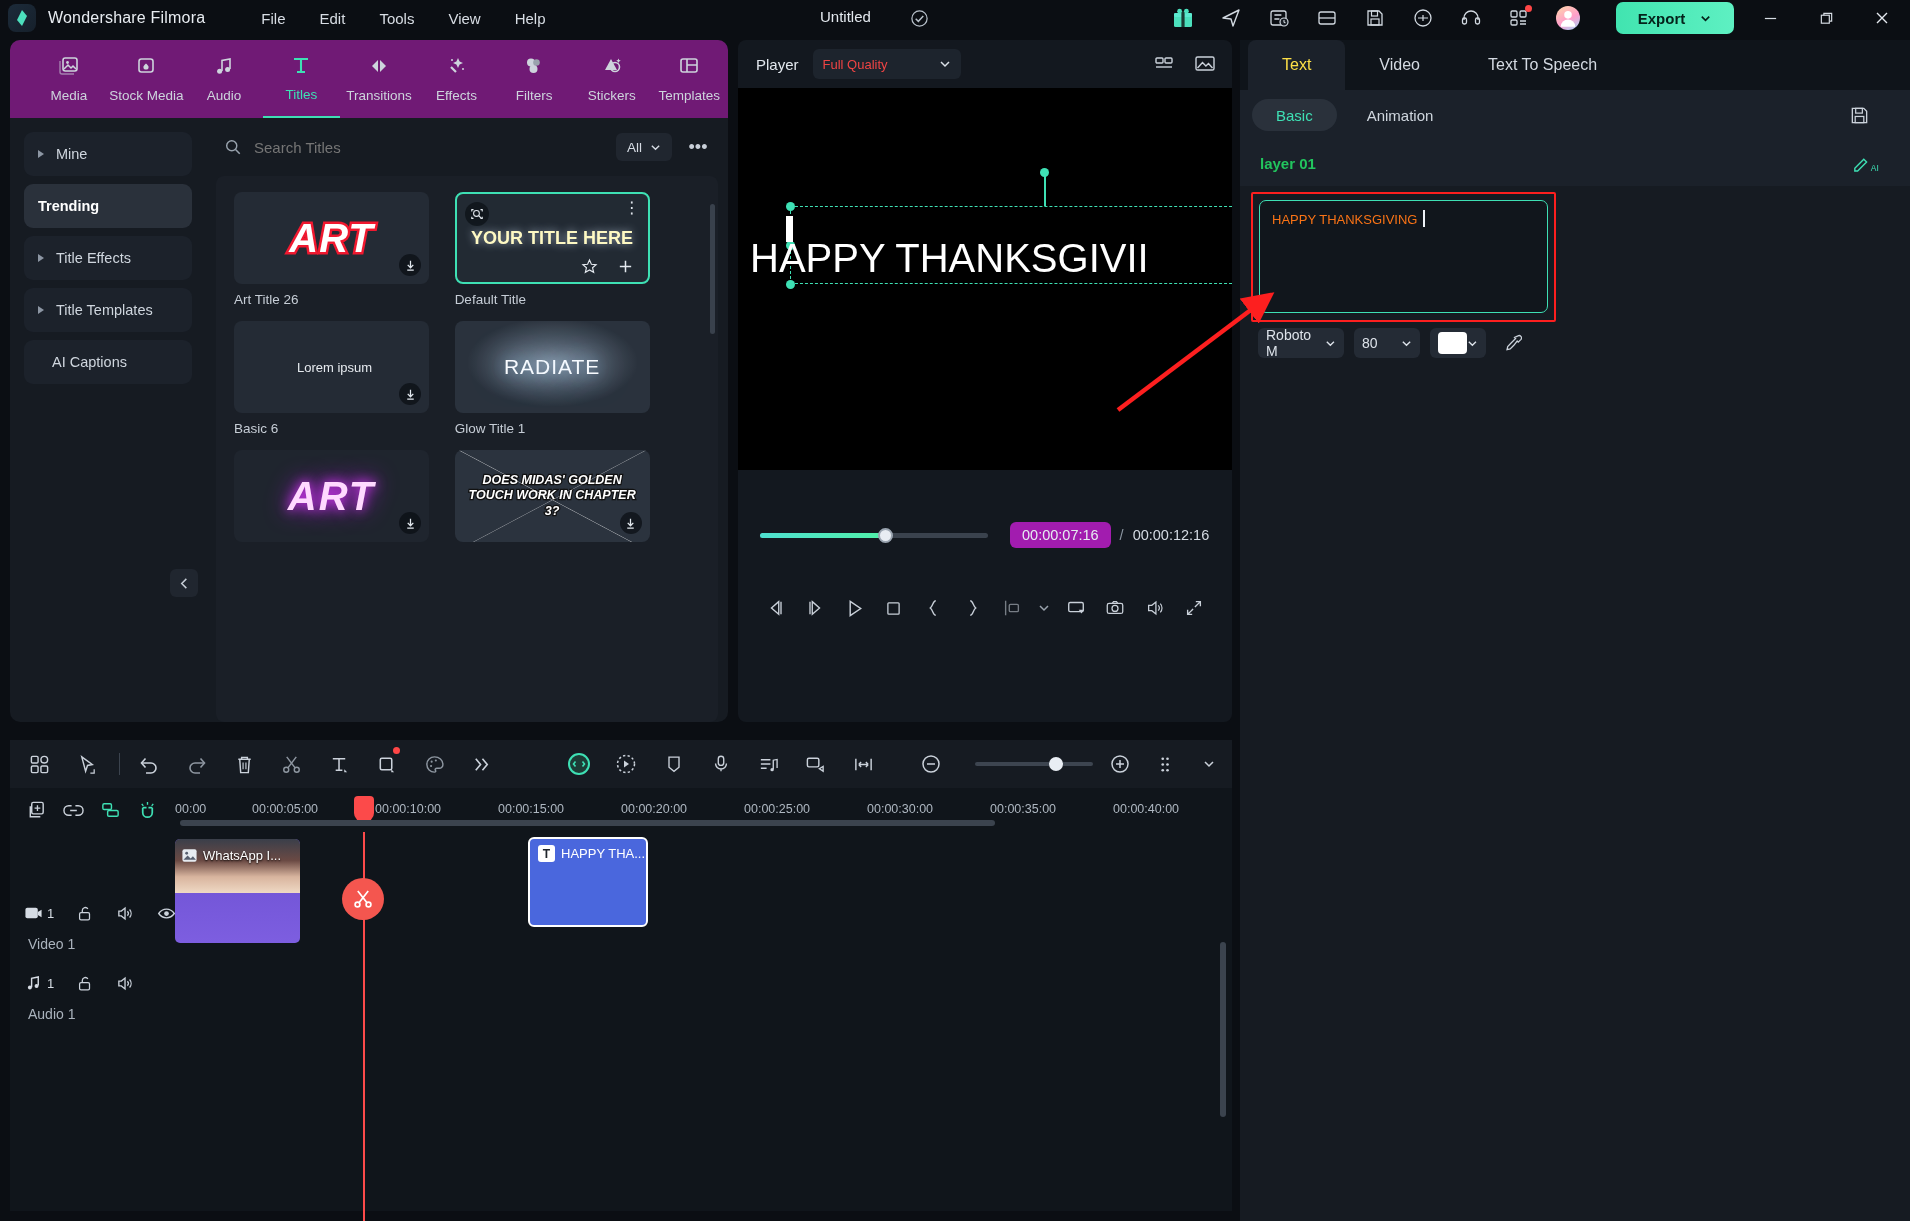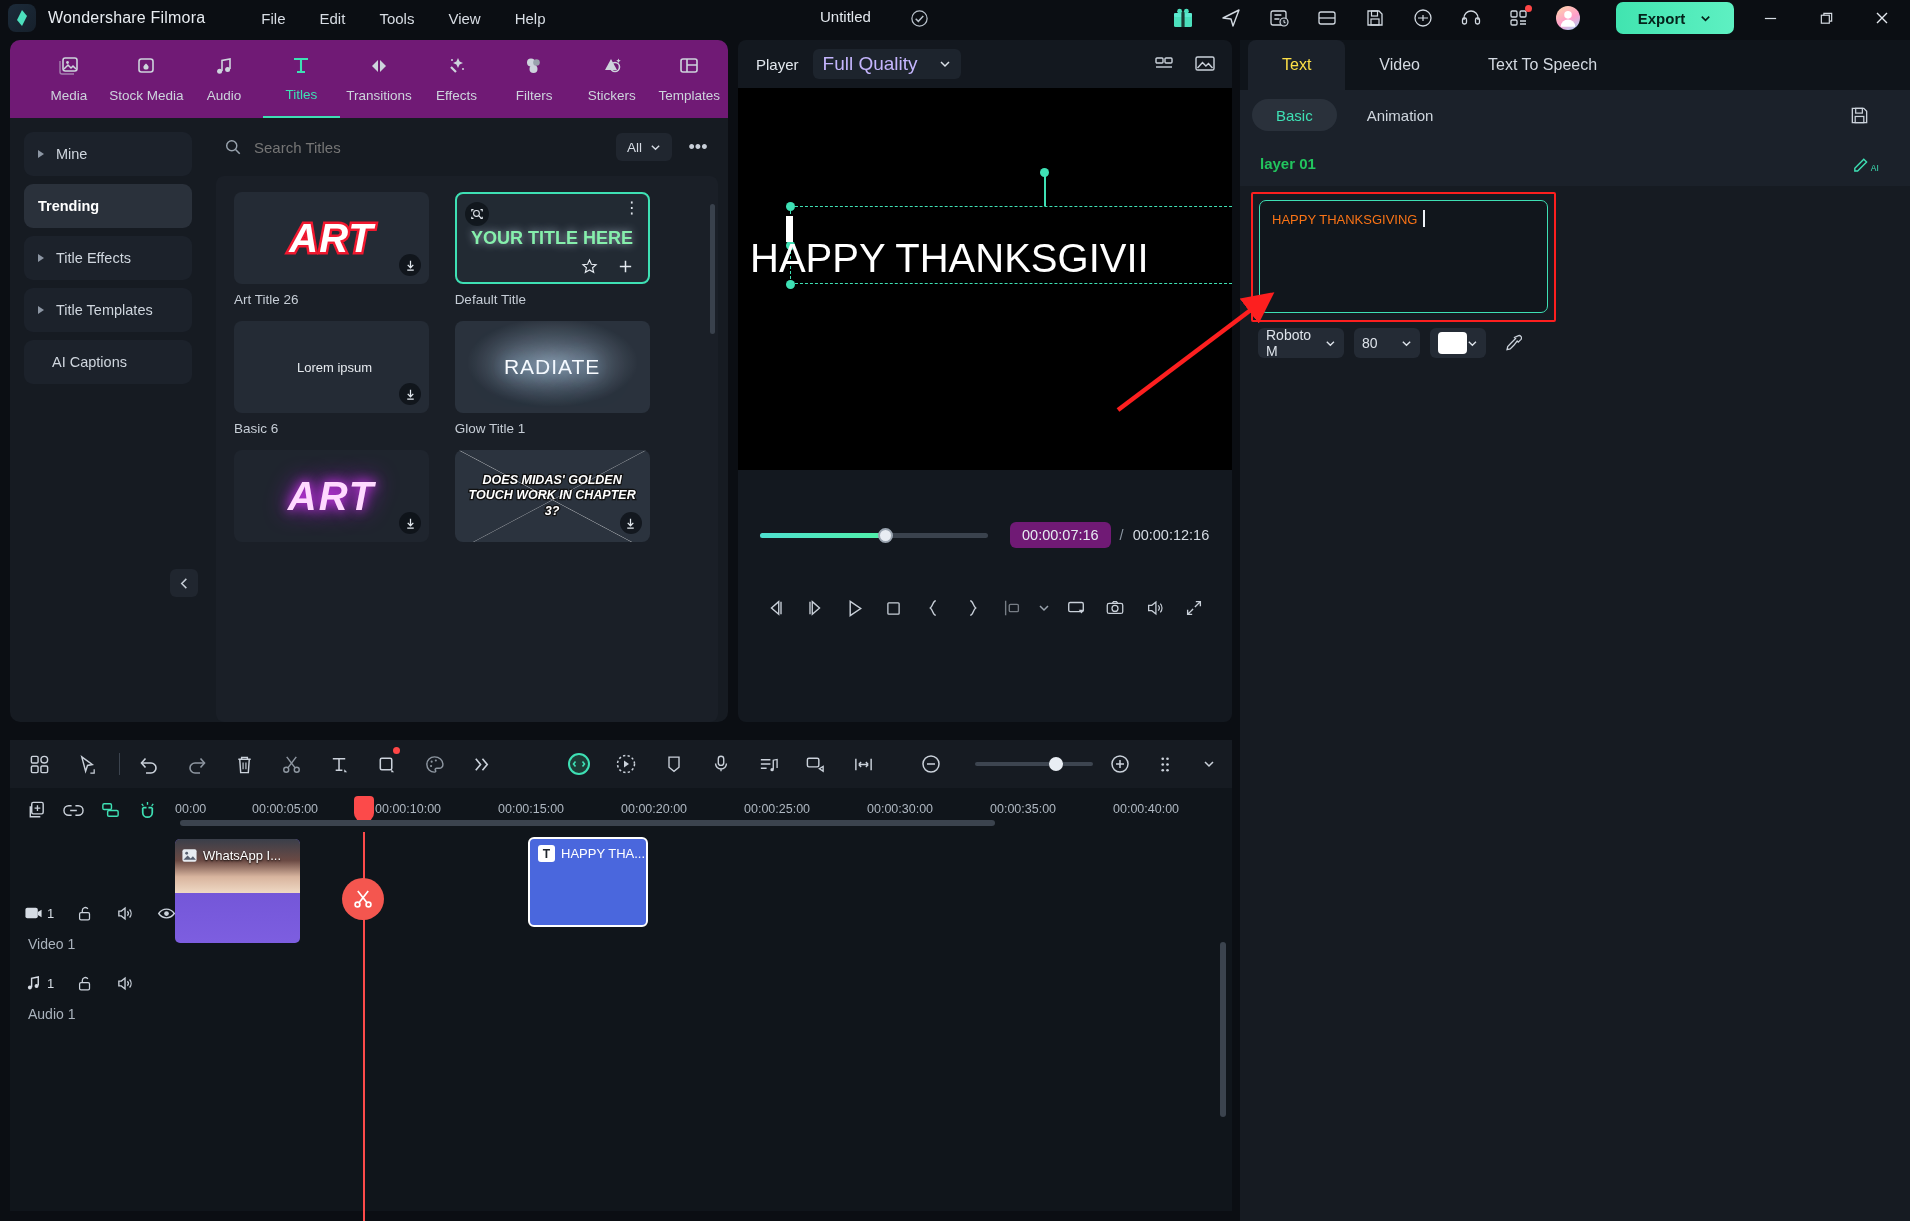--- a/index.html
+++ b/index.html
@@ -61,49 +61,49 @@
   .thumb { width:195px; height:92px; border-radius:8px; background:#242b35; position:relative; overflow:hidden;
      display:flex; align-items:center; justify-content:center;}
   .thumb.sel { border:2px solid #3ee0b4; background:#222a33; }
   .tname { margin-top:8px; font-size:13.5px; color:#c6cdd6;}
   .dl { position:absolute; right:8px; bottom:8px; width:22px;height:22px;border-radius:50%;
      background:rgba(10,14,19,.72); display:flex;align-items:center;justify-content:center;}
   .art-txt { font-family:"Liberation Sans",sans-serif; font-style:italic; font-weight:bold; font-size:40px; color:#fff;
      -webkit-text-stroke:5px #f0182f; paint-order:stroke fill; letter-spacing:1px;}
   .art-txt2 { font-family:"Liberation Sans",sans-serif; font-style:italic; font-weight:bold; font-size:40px;
      color:#ffd9ff; text-shadow:0 0 12px #e13bff,0 0 24px #c31bff; letter-spacing:2px;}
-  .yourtitle { font-weight:bold; font-size:18px; color:#86efac; text-shadow:0 0 8px rgba(190,205,225,.8);}
+  .yourtitle { font-weight:bold; font-size:18px; color:#fef9c3; text-shadow:0 0 8px rgba(190,205,225,.8);}
   .lorem { font-size:13px; color:#e6eaef;margin-left:6px; }
   .radiate { font-size:21px; color:#fff; letter-spacing:1px; text-shadow:0 0 18px #9fd3ff,0 0 34px #6ea8d8;}
   .midas { font-style:italic; font-weight:bold; font-size:12.5px; line-height:1.22; color:#fff; text-align:center;
      -webkit-text-stroke:2.5px #111; paint-order:stroke fill;}
   .collapse { position:absolute; left:160px; bottom:125px; width:28px;height:28px;border-radius:6px;background:#20262f;
      display:flex;align-items:center;justify-content:center;color:#c5ccd5;}
   .vscroll { position:absolute; right:3px; top:28px; width:5px; height:130px; background:#39414c; border-radius:3px;}
 
   
   .player { position:absolute; left:738px; top:40px; width:494px; height:682px; background:#13181f; border-radius:8px;}
   .prow { height:48px; display:flex; align-items:center; padding:0 10px 0 18px; gap:14px;}
   .plabel { font-size:15px; color:#e2e7ed;}
   .qsel { width:148px; height:30px; background:#1d242d; border-radius:6px; display:flex; align-items:center;
-     justify-content:space-between; padding:0 10px; font-size:19px; color:#c4b5fd;}
+     justify-content:space-between; padding:0 10px; font-size:13px; color:#ef4444;}
   .pic { margin-left:auto; display:flex; gap:18px; padding-right:6px;}
   .canvas { position:absolute; left:0; top:48px; width:494px; height:382px; background:#000; overflow:hidden;}
   .vid-text { position:absolute; left:12px; top:148px; font-size:40px; color:#fff; white-space:nowrap;
      font-family:"Liberation Sans",sans-serif;}
   .selbox { position:absolute; left:52px; top:118px; width:462px; height:78px; border:1.5px dashed #3ee0b4;}
   .handle { position:absolute; width:9px;height:9px;border-radius:50%;background:#3ee0b4;}
   .rotline { position:absolute; left:306px; top:88px; width:1.5px; height:30px; background:#3ee0b4;}
   .prog-wrap { position:absolute; left:0; top:482px; width:494px; }
   .prog-row { display:flex; align-items:center; padding:0 16px; gap:0;}
   .track { width:228px; height:5px; border-radius:3px; background:#3a424d; position:relative; margin-left:6px;}
   .trackfill { position:absolute; left:0;top:0; height:5px; width:125px; border-radius:3px;
      background:linear-gradient(90deg,#4fe0d0,#50f0a8);}
   .knob { position:absolute; left:118px; top:-5px; width:15px;height:15px;border-radius:50%;background:#e8edf3;border:2px solid #9aa4b0;}
-  .tcode-box { margin-left:22px; background:#701a75; border-radius:6px; padding:5px 12px; font-size:14.5px; color:#e6ebf1;}
+  .tcode-box { margin-left:22px; background:#a21caf; border-radius:6px; padding:5px 12px; font-size:14.5px; color:#e6ebf1;}
   .tsep { margin:0 9px; color:#8d97a3; font-size:14.5px;}
   .tcode-tot { font-size:14.5px; color:#d3d9e1;}
   .transport { position:absolute; left:0; top:548px; width:494px; display:flex; align-items:center;
      padding:0 18px; gap:0; justify-content:flex-start;}
   .tbtn { width:42px; height:40px; display:flex; align-items:center; justify-content:center; color:#c9d0d9;}
 
   
   .right { position:absolute; left:1240px; top:40px; width:670px; height:1181px; background:#161b22;}
   .rtabs { height:50px; display:flex; align-items:flex-end; padding-left:8px; background:#0f141a;}
   .rtab { height:50px; padding:0 34px; display:flex; align-items:center; font-size:16px; color:#d4dae2;}

